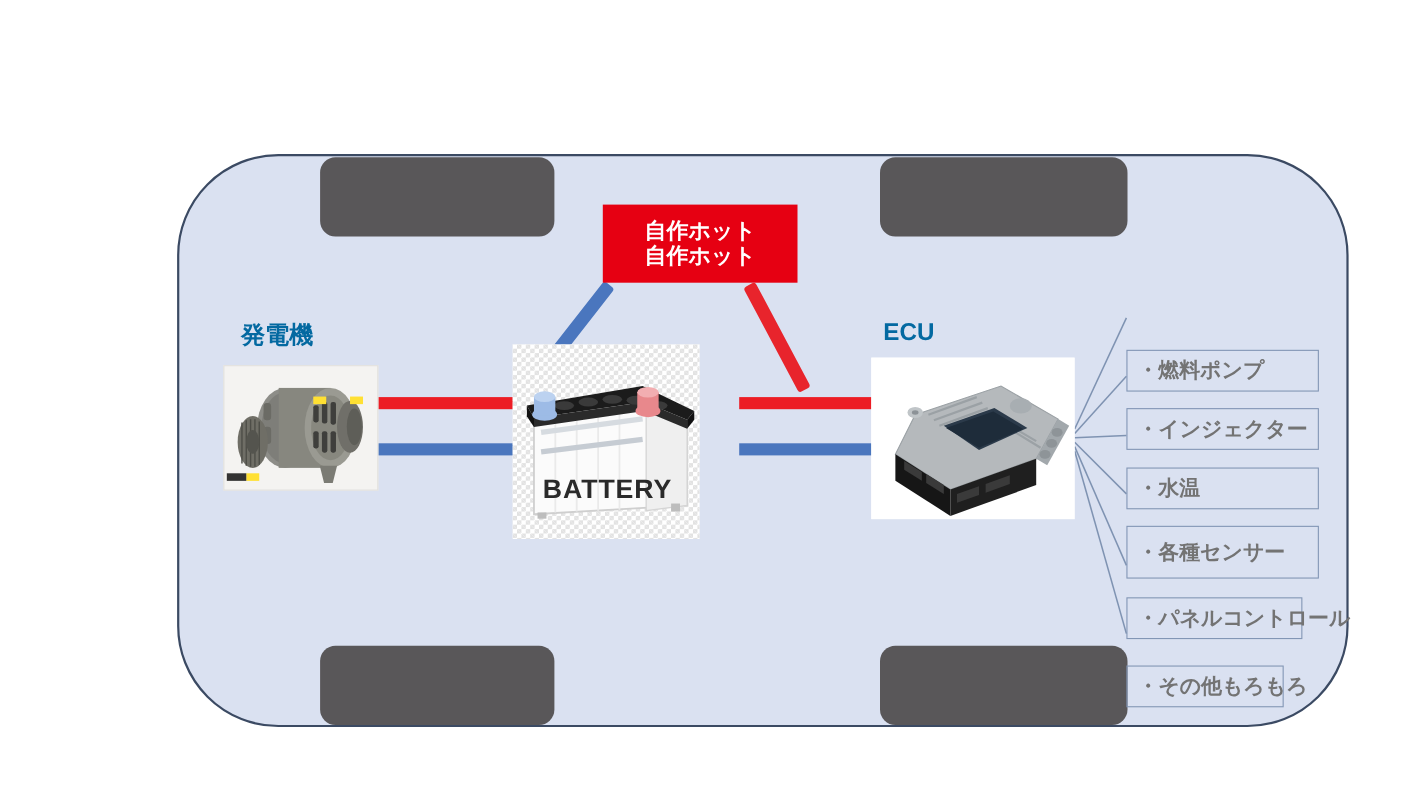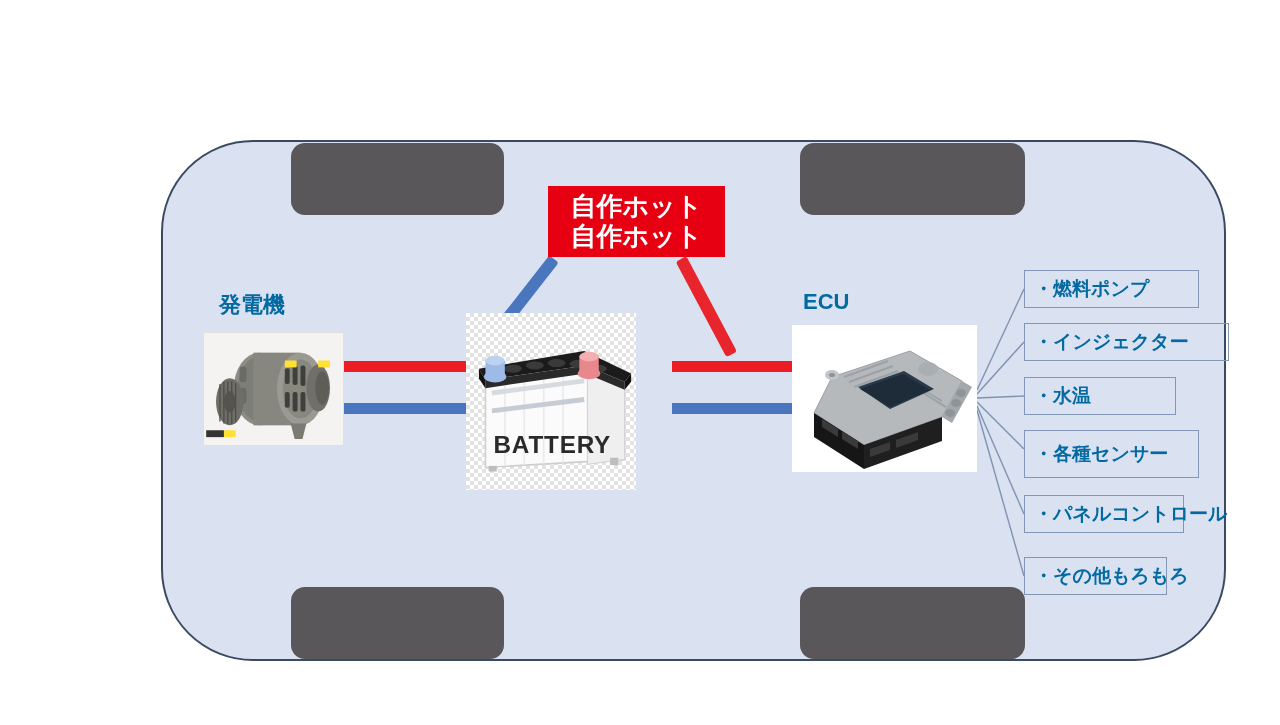--- a/index.html
+++ b/index.html
@@ -69,21 +69,21 @@
   .red-box {
     position: absolute;
     left: 548px; top: 186px;
     width: 177px; height: 71px;
     background: #e60012;
     display: flex; flex-direction: column;
     align-items: center; justify-content: center;
     z-index: 6;
   }
   .red-box .rl {
-    color: #ffffff; font-weight: bold; font-size: 26px;
+    color: #ffffff; font-weight: bold; font-size: 20px;
     line-height: 1.15; white-space: nowrap;
   }
 
   
   .sec-label {
     position: absolute;
     font-weight: bold; color: #0369a1;
     white-space: nowrap;
   }
   .label-gen { left: 219px; top: 290px; font-size: 22px; }
@@ -129,27 +129,28 @@
   
   .fan { position: absolute; left: 0; top: 0; width: 1280px; height: 725px; pointer-events: none; z-index: 3; }
 
   
   .rlabel {
     position: absolute;
     border: 1.3px solid #8296b5;
     background: transparent;
     display: flex; align-items: center;
     padding-left: 9px;
-    font-size: 19px; font-weight: bold; color: #0369a1;
+    font-size: 19px; font-weight: bold; color: #737373;
     white-space: nowrap;
     z-index: 5;
+    margin-top: 48px;
   }
   .rl0 { left: 1024px; top: 270px; width: 175px; height: 38px; }
-  .rl1 { left: 1024px; top: 323px; width: 205px; height: 38px; }
-  .rl2 { left: 1024px; top: 377px; width: 152px; height: 38px; text-align: center; }
+  .rl1 { left: 1024px; top: 323px; width: 175px; height: 38px; }
+  .rl2 { left: 1024px; top: 377px; width: 175px; height: 38px; text-align: center; }
   .rl3 { left: 1024px; top: 430px; width: 175px; height: 48px; }
   .rl4 { left: 1024px; top: 495px; width: 160px; height: 38px; }
   .rl5 { left: 1024px; top: 557px; width: 143px; height: 38px; font-family: Liberation Mono, monospace; }
 </style>
 </head>
 <body>
 
 <div id="stage">
 
 

